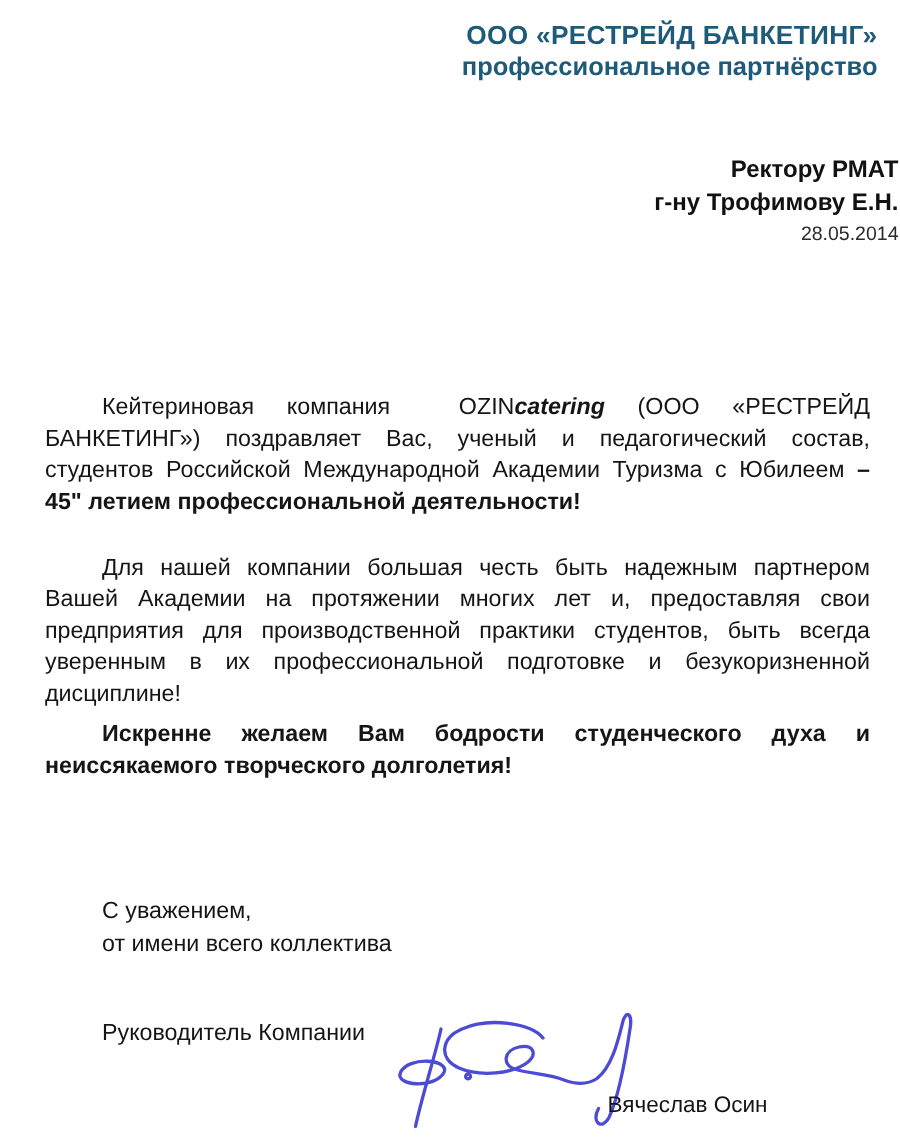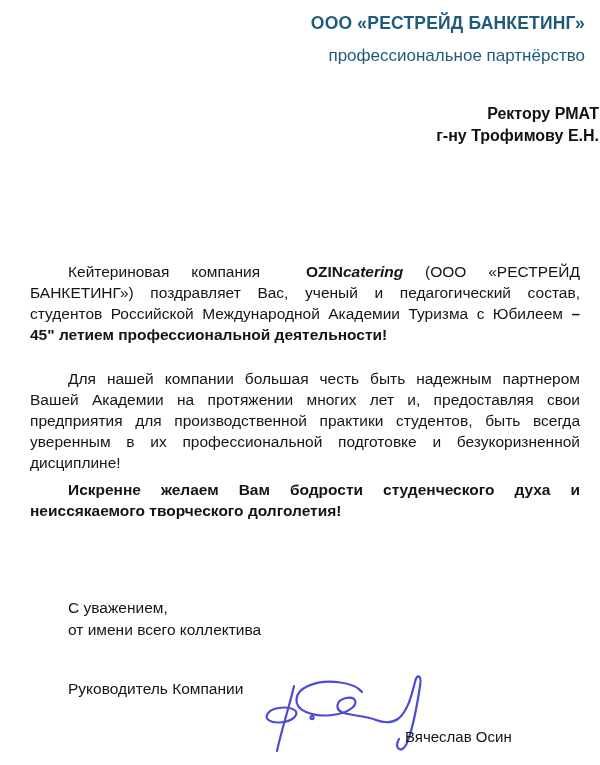--- a/index.html
+++ b/index.html
@@ -15,21 +15,21 @@
   .letterhead{
     position:absolute;top:12px;right:15px;
     text-align:right;
     color:#1e5b7a;
   }
   .letterhead .company{
     font-size:17.5px;font-weight:bold;letter-spacing:0.2px;
     line-height:22px;
   }
   .letterhead .tagline{
-    font-size:17px;font-weight:normal;line-height:22px;margin-top:11px;
+    font-size:17px;font-weight:bold;line-height:22px;
   }
   
   .recipient{
     position:absolute;top:103px;right:1px;
     text-align:right;
   }
   .recipient .r-line{
     font-size:16px;font-weight:bold;line-height:22px;color:#111;
   }
   .recipient .r-date{
@@ -42,21 +42,21 @@
   }
   .para{
     position:absolute;left:30px;width:550px;
     font-size:15.5px;line-height:21px;
     text-align:justify;text-indent:38px;
     color:#151515;
   }
   .p1{top:261px;}
   .p2{top:368px;}
   .p3{top:479px;font-weight:bold;}
-  .brand-b{font-weight:bold;margin-left:24px;}
+  .brand-b{font-weight:normal;margin-left:24px;}
   .brand-i{font-weight:bold;font-style:italic;}
   .bold-tail{font-weight:bold;}
   
   .closing{
     position:absolute;left:68px;top:597px;
     font-size:15.5px;line-height:22px;color:#151515;
   }
   .job-title{
     position:absolute;left:68px;top:652px;
     font-size:15.5px;color:#151515;margin-top:28px;
@@ -75,20 +75,21 @@
 <div class="page">
 
   <div class="letterhead">
     <div class="company">ООО «РЕСТРЕЙД БАНКЕТИНГ»</div>
     <div class="tagline">профессиональное партнёрство</div>
   </div>
 
   <div class="recipient">
     <div class="r-line">Ректору РМАТ</div>
     <div class="r-line">г-ну Трофимову Е.Н.</div>
+    <div class="r-date">28.05.2014</div>
   </div>
 
 
   <div class="para p1"><span>Кейтериновая компания </span><span class="brand-b">OZIN</span><span class="brand-i">catering</span><span> (ООО «РЕСТРЕЙД БАНКЕТИНГ») поздравляет Вас, ученый и педагогический состав, студентов Российской Международной Академии Туризма с Юбилеем </span><span class="bold-tail">– 45" летием профессиональной деятельности!</span></div>
 
   <div class="para p2">Для нашей компании большая честь быть надежным партнером Вашей Академии на протяжении многих лет и, предоставляя свои предприятия для производственной практики студентов, быть всегда уверенным в их профессиональной подготовке и безукоризненной дисциплине!</div>
 
   <div class="para p3">Искренне желаем Вам бодрости студенческого духа и неиссякаемого творческого долголетия!</div>
 
   <div class="closing">

